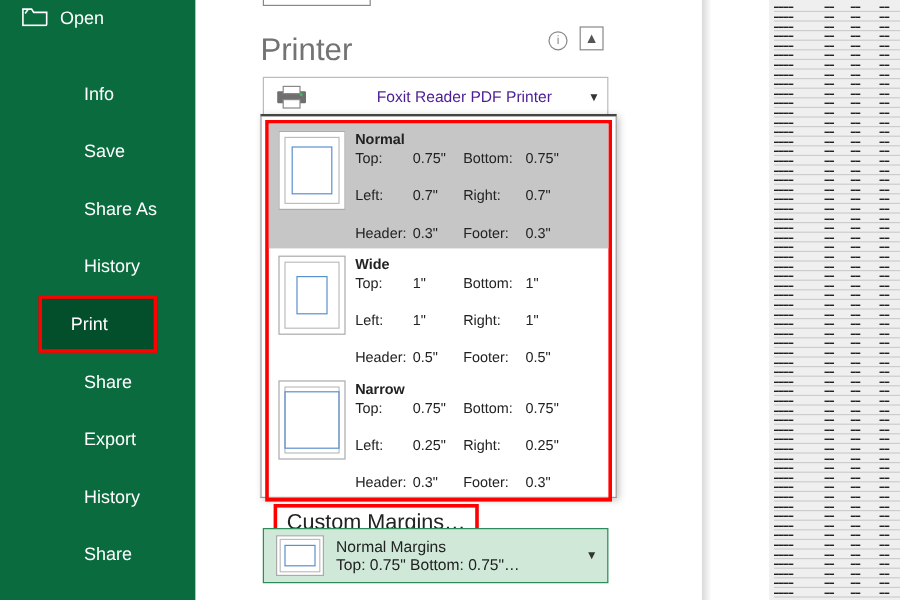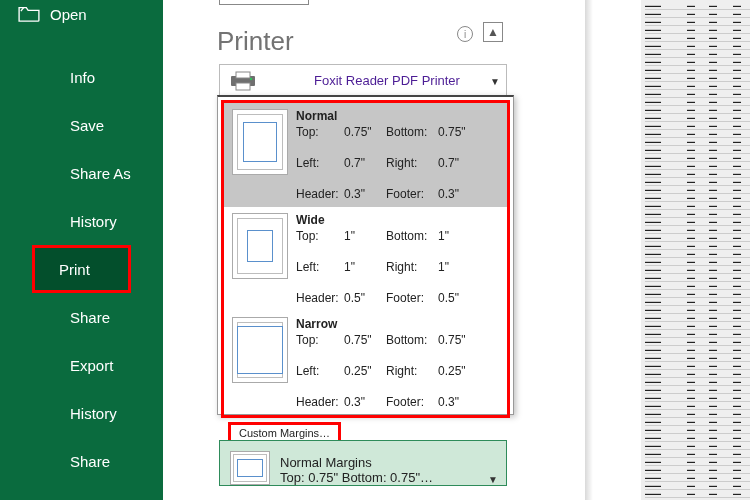--- a/index.html
+++ b/index.html
@@ -37,26 +37,26 @@
   .m-opt { display:flex; padding: 6px 8px; }
   .m-opt.sel { background: #c6c6c6; }
   .m-preview { width: 56px; height: 66px; background:#fff; border:1px solid #aaa; position:relative; margin-right: 8px; flex-shrink:0; }
   .m-preview::before, .m-preview::after { content:""; position:absolute; background:transparent; }
   .m-preview .pg { position:absolute; inset:4px; border:1px solid #bdbdbd; }
   .m-preview .mg { position:absolute; border:1px solid #5a90cc; }
   .m-body { flex:1; font-size: 12px; color:#222; }
   .m-title { font-weight: 600; margin-bottom: 2px; }
   .m-grid { display:grid; grid-template-columns: 48px 42px 52px 42px; row-gap: 17px; }
   .m-grid span { white-space: nowrap; }
-  .custom-row { margin: 4px 6px 6px 10px; height: 26px; display:flex; font-size: 11px; color:#222; }
+  .custom-row { margin: 4px 6px 6px 10px; height: 26px; display:flex; align-items:center; font-size: 18px; color:#222; }
   .custom-box { border: 3px solid red; padding: 2px 8px; }
 
   .margins-sel {
     position: absolute; left: 56px; top: 440px; width: 288px; height: 46px; border: 1px solid #2e8b5a;
-    background: #cfe8d8; display:flex; align-items:flex-end;
+    background: #cfe8d8; display:flex; align-items:center;
   }
   .margins-sel .m-preview { width: 40px; height: 34px; margin: 0 10px; }
   .margins-sel .txt { font-size: 13px; color:#222; line-height: 15px; }
   .margins-sel .drop-arrow2 { position:absolute; right:8px; font-size: 10px; color:#333; }
 
   .preview-pane { position: absolute; left: 430px; top: 0; width: 120px; height: 500px; background:#fff; }
   .preview-pane .shadow { position:absolute; left:-8px; top:0; width:8px; height:100%; background: linear-gradient(to right, rgba(0,0,0,0.15), transparent); }
 
   .doc-strip {
     position: absolute; left: 478px; top: 0; width: 140px; height: 500px; background: #efefef; overflow: hidden;

